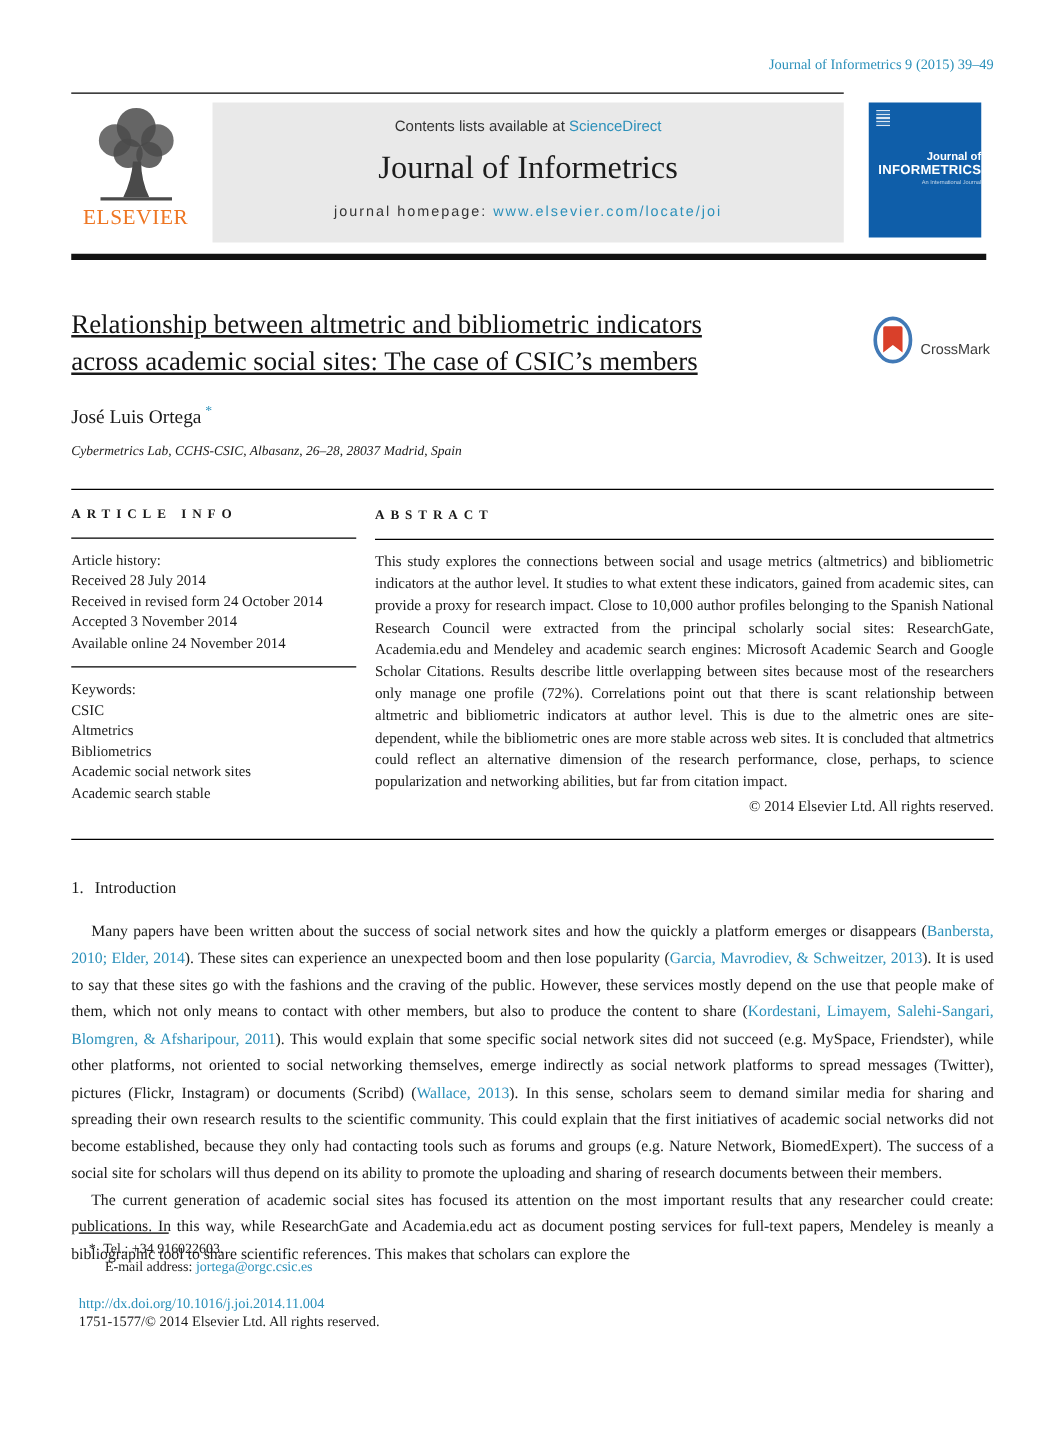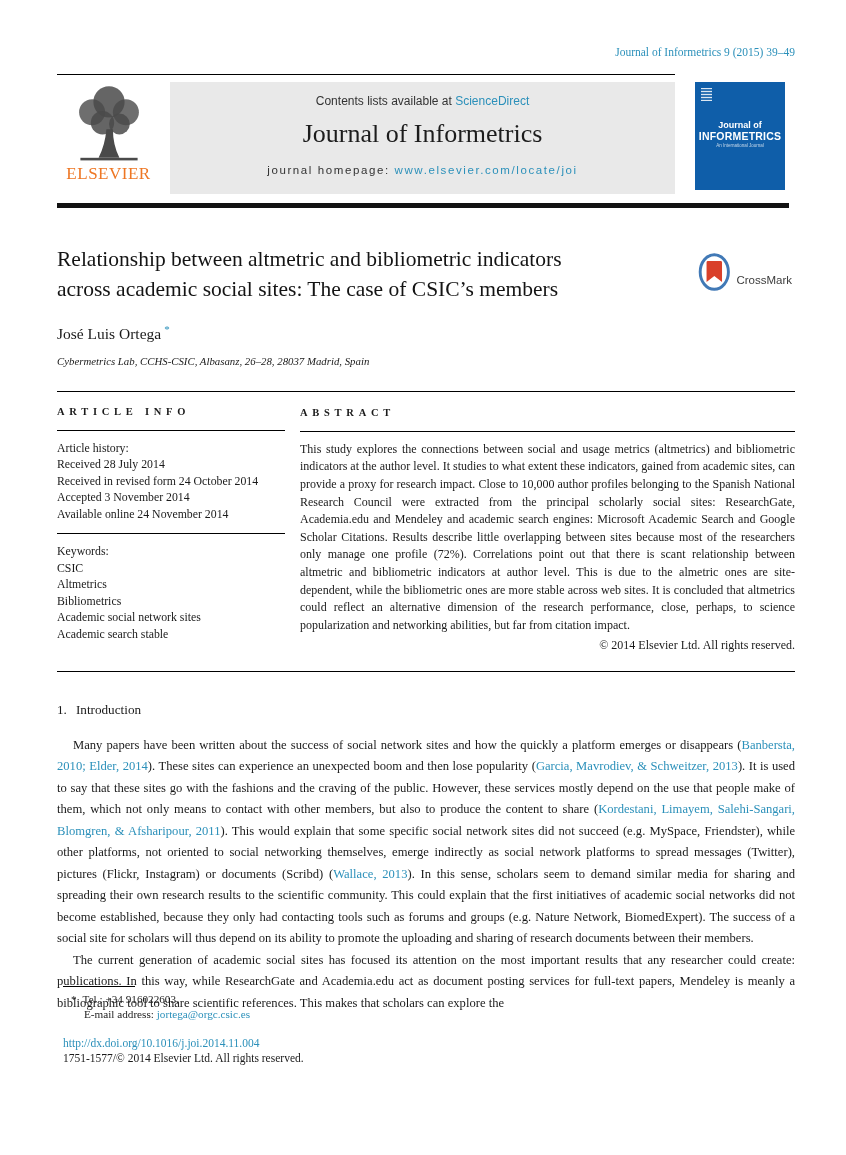--- a/index.html
+++ b/index.html
@@ -15,30 +15,30 @@
   .els{width:103px;margin-right:10px;text-align:center;position:relative;}
   .els svg{display:block;margin:0 auto;}
   .els-word{font-family:"Liberation Serif",serif;font-size:17px;letter-spacing:.5px;
             color:var(--elsevier-orange);font-weight:400;margin-top:-2px;}
   .banner{width:505px;background:#e9e9e9;text-align:center;margin-right:20px;}
   .contents-line{margin-top:12px;font-size:12px;font-family:"Liberation Sans",sans-serif;color:#333;}
   .mast-title{margin-top:11px;font-size:26px;color:#1c1c1c;}
   .homepage-line{margin-top:15px;font-size:11.5px;font-family:"Liberation Sans",sans-serif;
                  letter-spacing:1.6px;color:#333;}
   
-  .cover{width:90px;height:108px;background:var(--cover-blue);position:relative;text-align:center;}
+  .cover{width:90px;height:108px;background:var(--cover-blue);position:relative;text-align:right;}
   .cover-emblem{position:absolute;left:6px;top:6px;width:11px;height:13px;
       background:repeating-linear-gradient(0deg,rgba(255,255,255,.85) 0 1px,rgba(255,255,255,.15) 1px 3px);}
   .cover-l1{padding-top:38px;font-family:"Liberation Sans",sans-serif;font-size:9px;color:#fff;font-weight:700;}
   .cover-l2{font-family:"Liberation Sans",sans-serif;font-size:10.5px;color:#fff;font-weight:700;letter-spacing:.2px;}
   .cover-l3{font-family:"Liberation Sans",sans-serif;font-size:4.5px;color:rgba(255,255,255,.72);margin-top:1px;}
   .blackbar{margin-top:9px;width:732px;height:5px;background:var(--bar);}
   
   .title-row{display:flex;margin-top:36px;}
-  .title-wrap{width:640px;}
+  .title-wrap{width:640px;text-decoration:underline;}
   h1{margin:0;font-size:21.5px;line-height:30px;font-weight:400;color:#141414;}
   .crossmark{width:95px;display:flex;align-items:center;margin-top:6px;height:44px;}
   .crossmark-label{font-family:"Liberation Sans",sans-serif;font-size:11.5px;color:#3c3c3c;margin-left:3px;margin-top:16px;}
   .author-line{margin-top:19px;font-size:15.5px;}
   .author-mark{color:var(--link);font-size:11px;vertical-align:super;margin-left:3px;}
   .affiliation{margin-top:12px;font-style:italic;font-size:10.8px;}
   .rule{border-top:1.2px solid #000;height:0;}
   .rule-full{margin-top:24px;width:738px;}
   
   .info-abs{display:flex;padding:12px 0 16px 0;}

